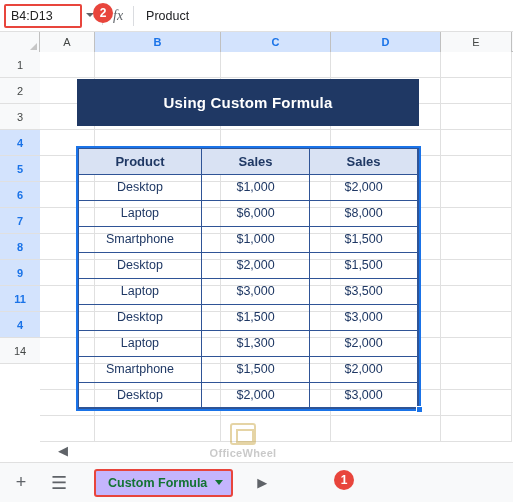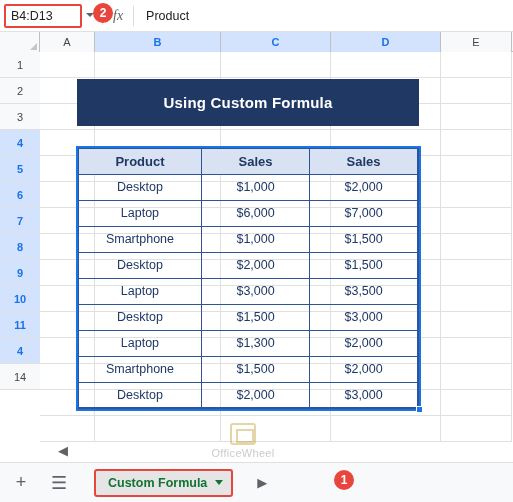--- a/index.html
+++ b/index.html
@@ -238,21 +238,21 @@
   .wm-mark::before {
     content: "";
     position: absolute;
     left: 4px; top: 4px;
     width: 14px; height: 10px;
     border: 2px solid #c6a23a;
   }
   .wm-text {
     margin-top: 2px;
     font-size: 11px;
-    font-weight: normal;
+    font-weight: bold;
     color: #8a8a8a;
     letter-spacing: 0.3px;
   }
 
   
   .bottom-bar {
     position: absolute;
     left: 0; bottom: 0;
     width: 513px; height: 40px;
     background: #f8f9fa;
@@ -272,21 +272,21 @@
     margin-left: 18px;
     height: 34px;
     display: flex; align-items: center;
   }
   .sheet-tab {
     border: 2px solid #e8453c;
     border-radius: 3px;
     height: 28px;
     padding: 0 8px 0 12px;
     display: flex; align-items: center;
-    background: #e5e5e5;
+    background: #c4b5fd;
     font-size: 12.5px;
     font-weight: bold;
     color: #137333;
   }
   .tab-caret {
     margin-left: 8px;
     width: 0; height: 0;
     border-left: 4px solid transparent;
     border-right: 4px solid transparent;
     border-top: 5px solid #137333;
@@ -336,21 +336,20 @@
   <div class="row-headers">
     <div class="row-h">1</div>
     <div class="row-h">2</div>
     <div class="row-h">3</div>
     <div class="row-h sel">4</div>
     <div class="row-h sel">5</div>
     <div class="row-h sel">6</div>
     <div class="row-h sel">7</div>
     <div class="row-h sel">8</div>
     <div class="row-h sel">9</div>
-    <div class="row-h sel">10</div>
     <div class="row-h sel">11</div>
     <div class="row-h sel">4</div>
     <div class="row-h">14</div>
   </div>
 
   <div class="grid" id="grid">
       <div class="grid-row">
         <div class="cell" style="width: 55px;"></div>
         <div class="cell" style="width: 126px;"></div>
         <div class="cell" style="width: 110px;"></div>
@@ -470,21 +469,21 @@
       </thead>
       <tbody id="table-body">
           <tr>
             <td class="col-prod">Desktop</td>
             <td class="col-cost">$1,000</td>
             <td class="col-sales">$2,000</td>
           </tr>
           <tr>
             <td class="col-prod">Laptop</td>
             <td class="col-cost">$6,000</td>
-            <td class="col-sales">$7,000</td>
+            <td class="col-sales">$8,000</td>
           </tr>
           <tr>
             <td class="col-prod">Smartphone</td>
             <td class="col-cost">$1,000</td>
             <td class="col-sales">$1,500</td>
           </tr>
           <tr>
             <td class="col-prod">Desktop</td>
             <td class="col-cost">$2,000</td>
             <td class="col-sales">$1,500</td>

